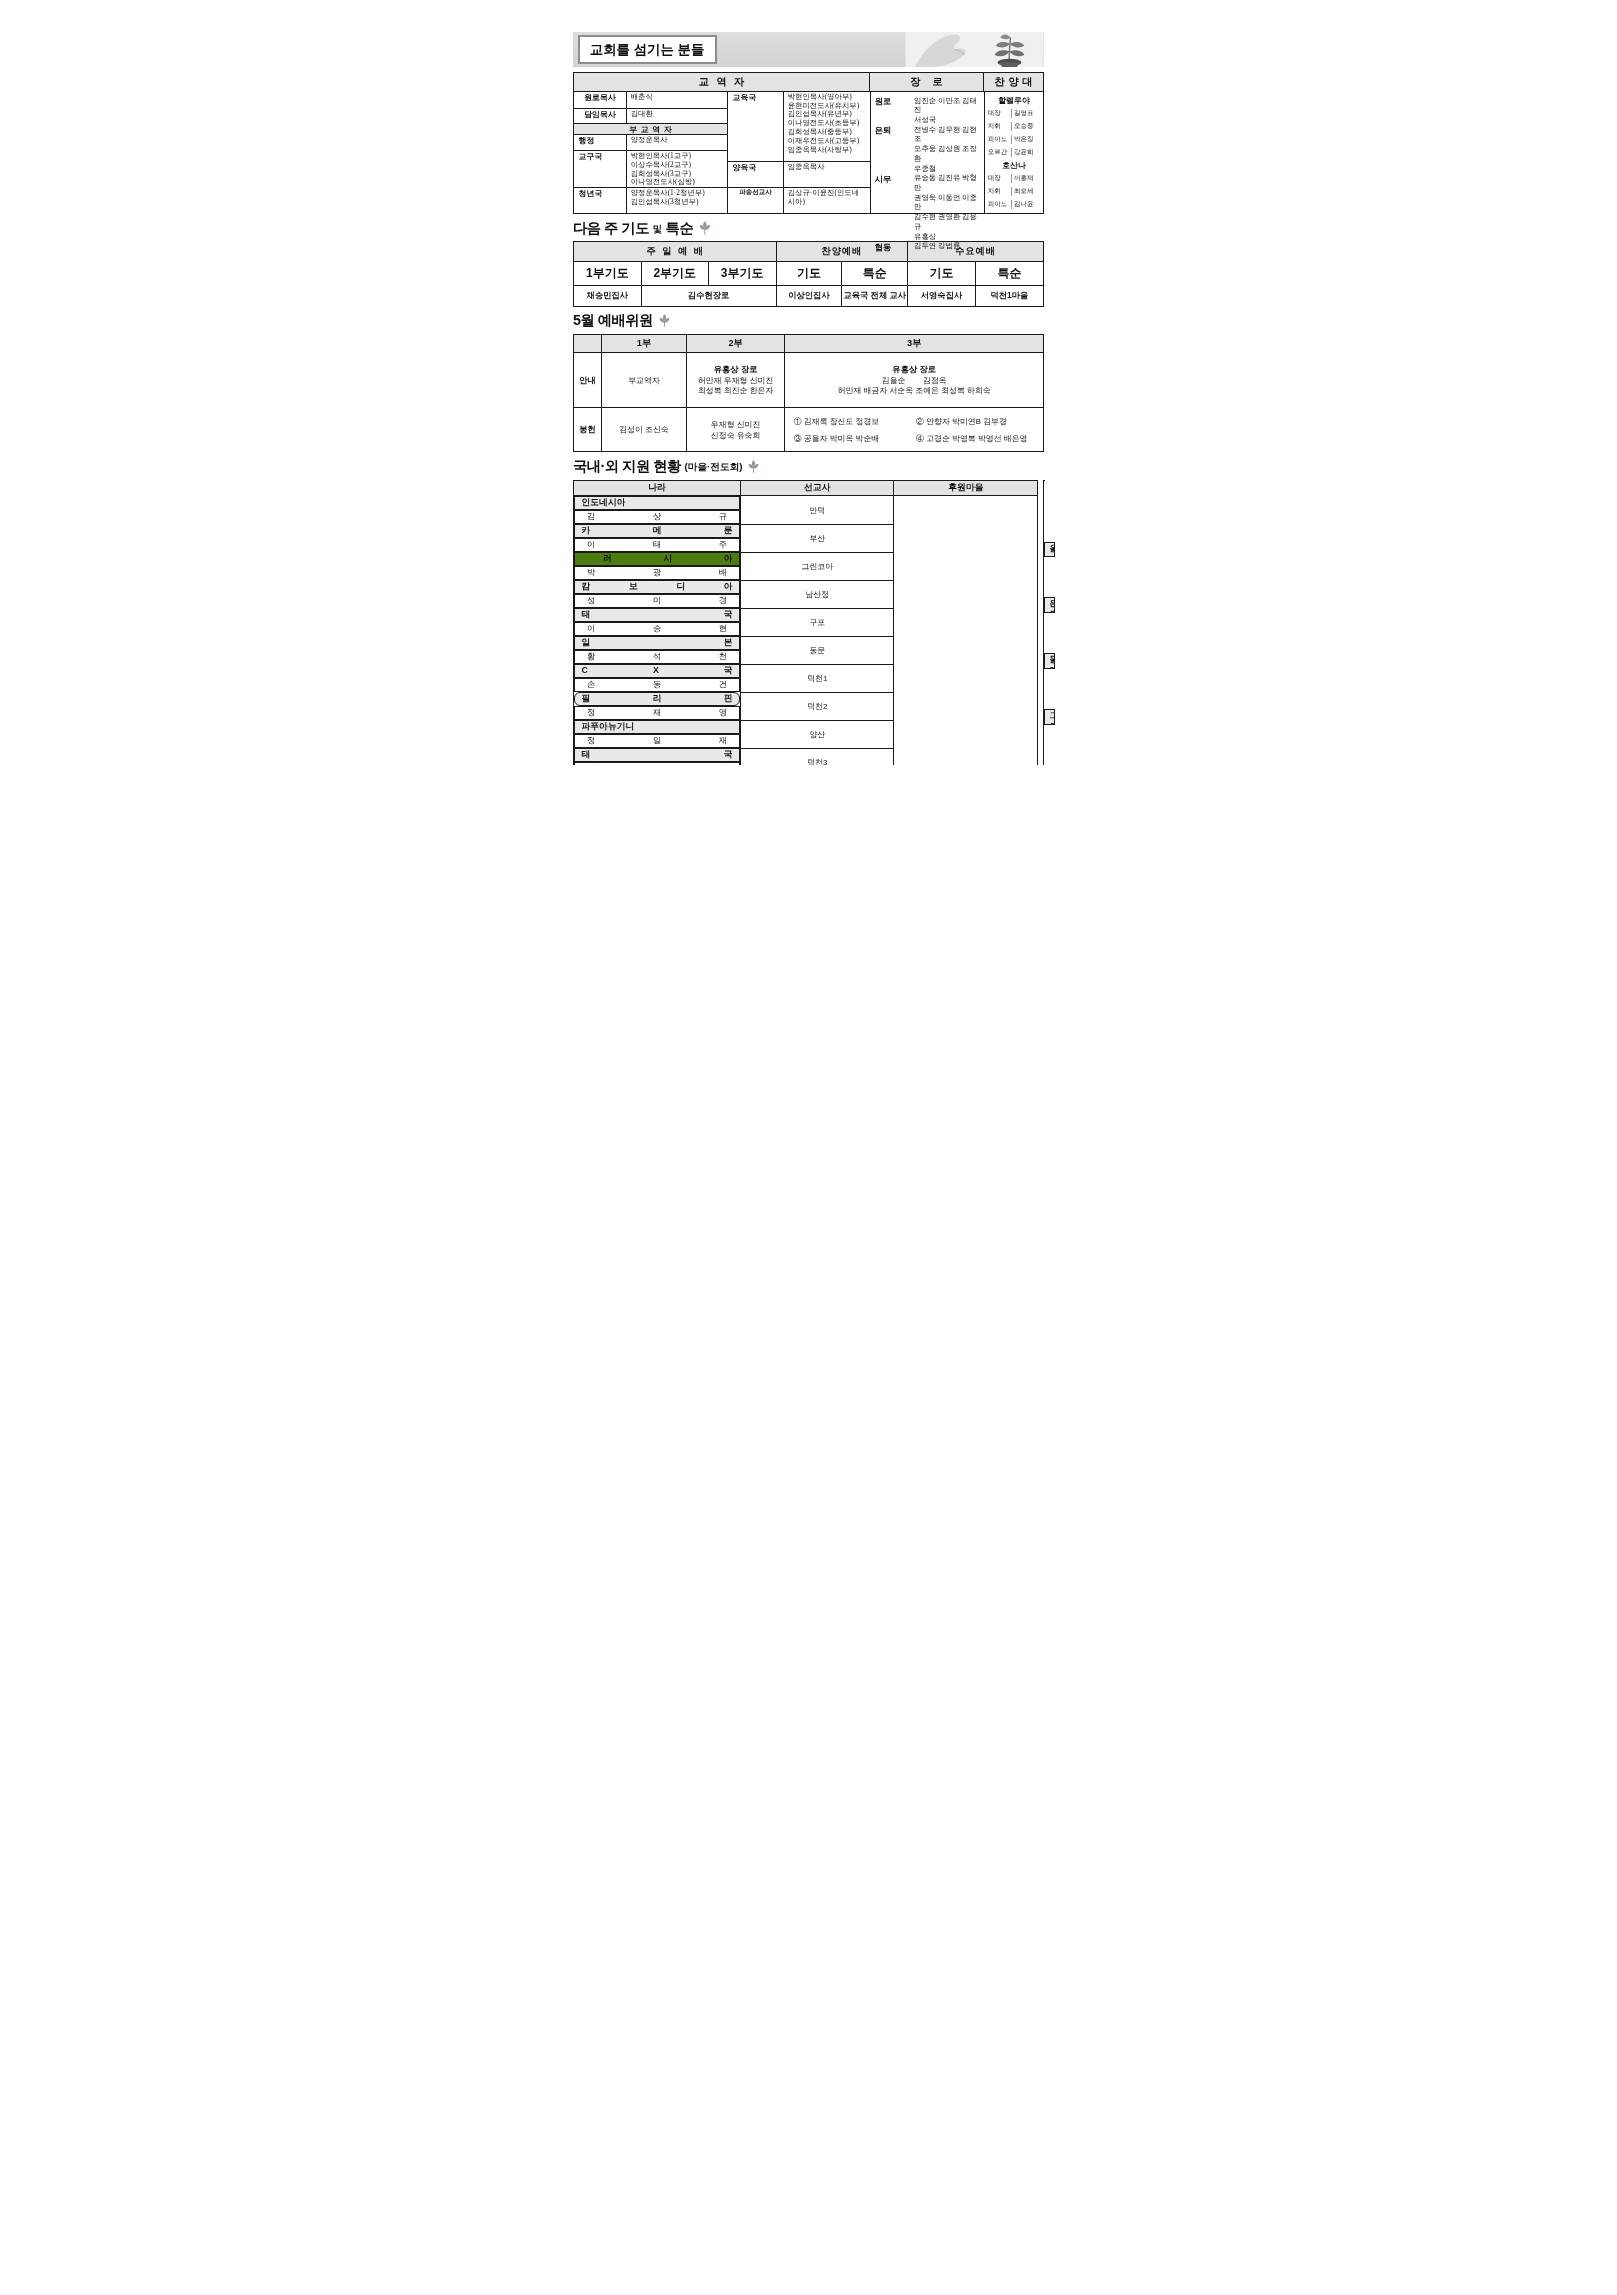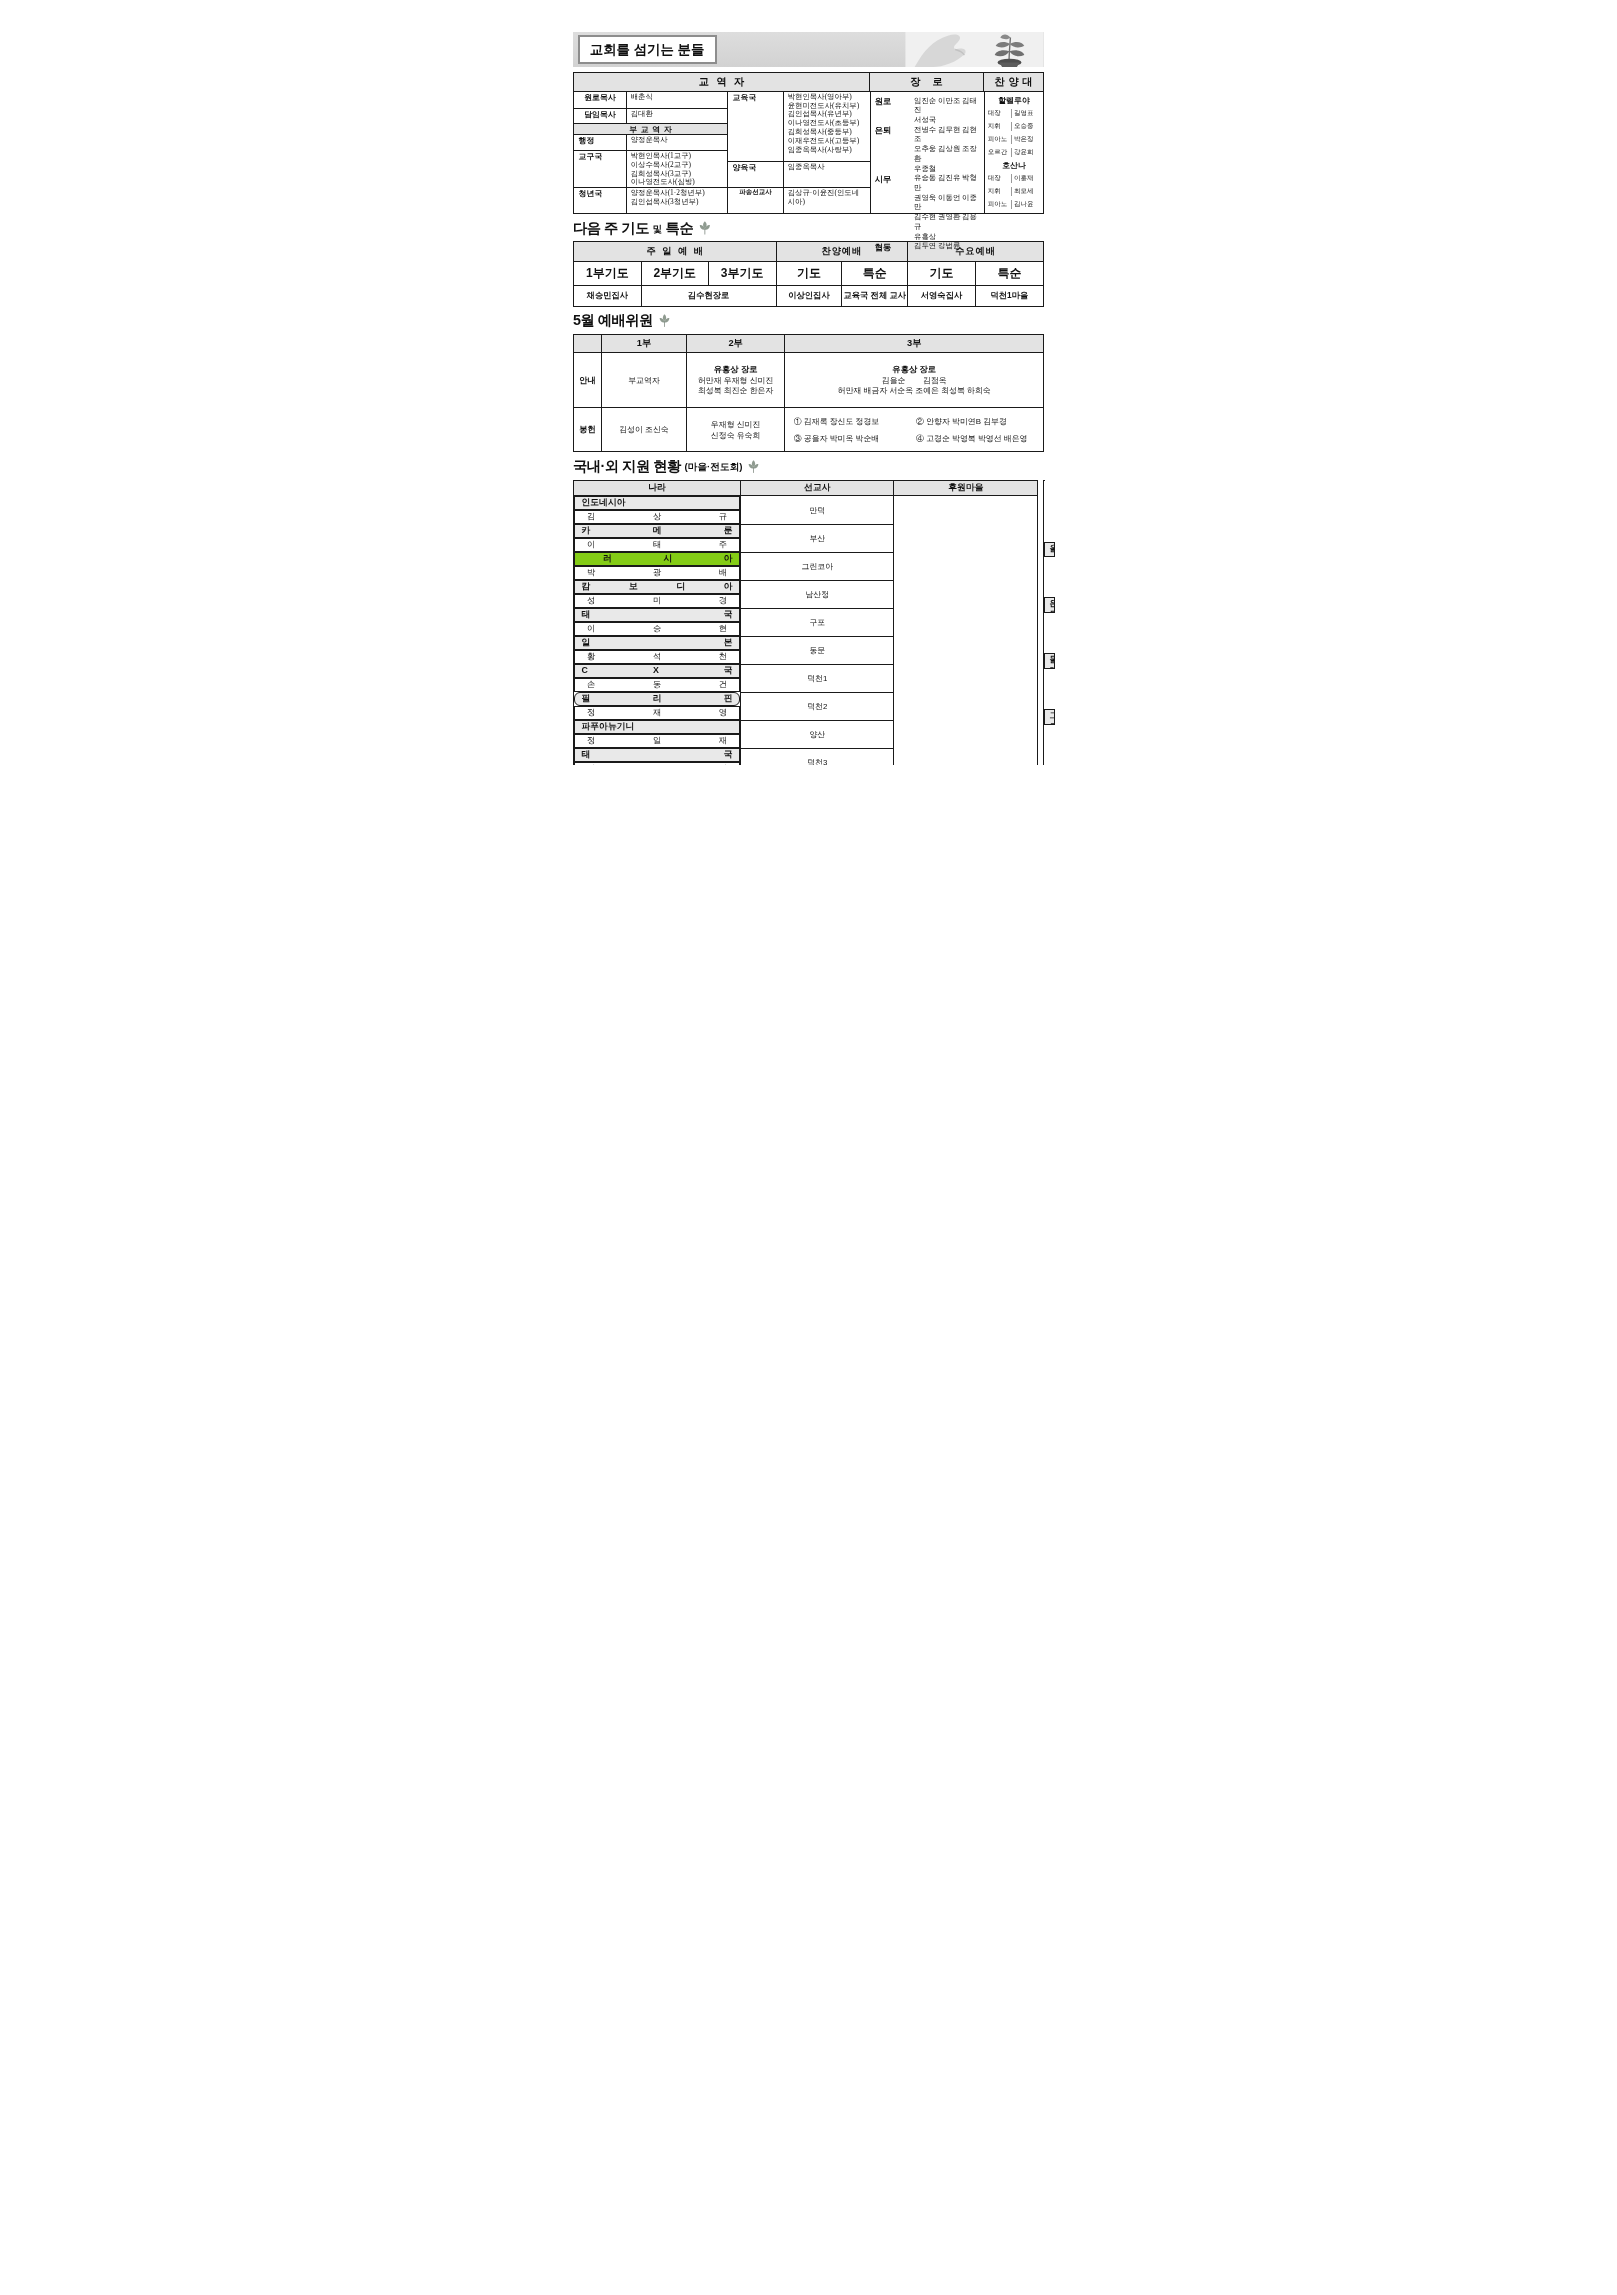--- a/index.html
+++ b/index.html
@@ -424,21 +424,21 @@
               <td class="c-country dist" style="background: rgb(233, 233, 233);">인도네시아</td>
               <td class="c-person dist">김 상 규</td>
               <td class="c-town">만덕</td>
             </tr>
             <tr>
               <td class="c-country dist" style="background: rgb(233, 233, 233);">카 메 룬</td>
               <td class="c-person dist">이 태 주</td>
               <td class="c-town">부산</td>
             </tr>
             <tr>
-              <td class="c-country dist" style="background: #84cc16; padding-left: 28px;">러 시 아</td>
+              <td class="c-country dist" style="background: #4d7c0f; padding-left: 28px;">러 시 아</td>
               <td class="c-person dist">박 광 배</td>
               <td class="c-town">그린코아</td>
             </tr>
             <tr>
               <td class="c-country dist" style="background: rgb(233, 233, 233);">캄 보 디 아</td>
               <td class="c-person dist">성 미 경</td>
               <td class="c-town">남산정</td>
             </tr>
             <tr>
               <td class="c-country dist" style="background: rgb(233, 233, 233);">태 국</td>

